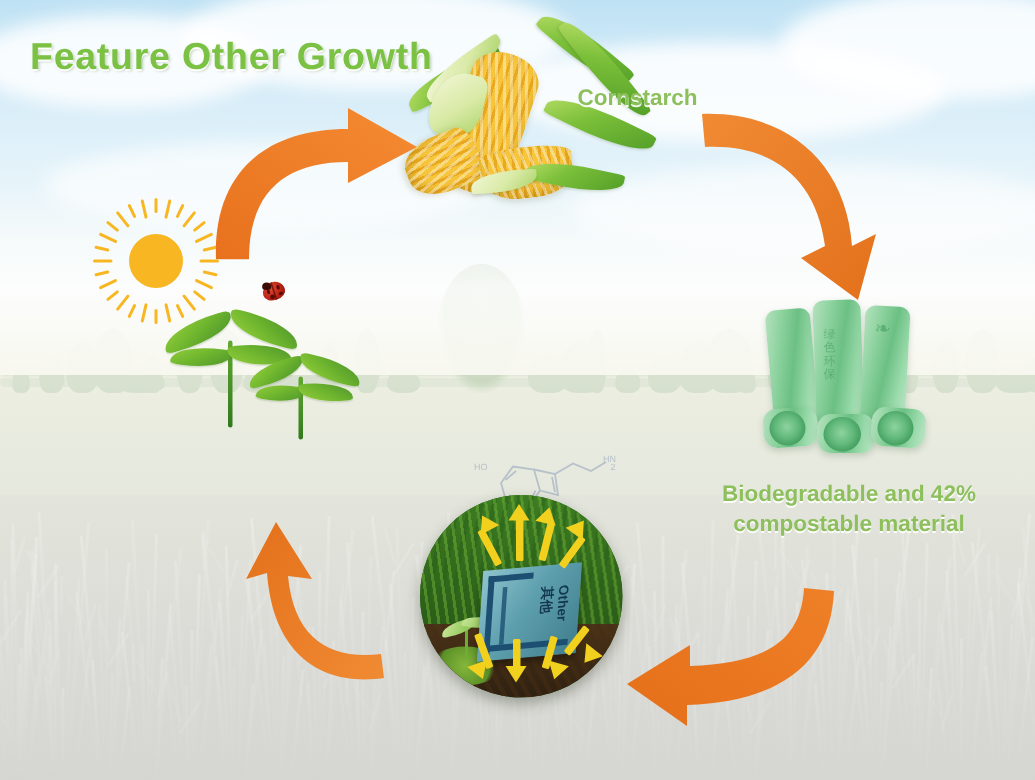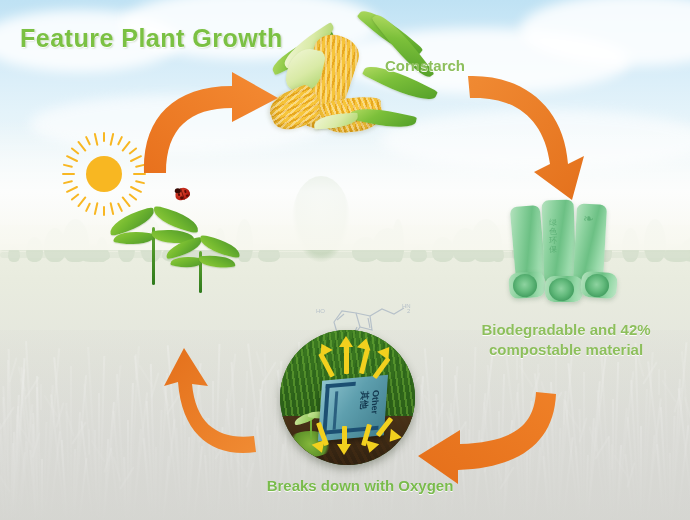--- a/index.html
+++ b/index.html
@@ -488,21 +488,21 @@
       <div class="stalk" style="left: 23.25px; height: 105px; opacity: 0.36; transform: rotate(-6.4deg);"></div>
       <div class="blade" style="left: 25.25px; bottom: 71px; opacity: 0.25; transform: rotate(-32deg);"></div>
       <div class="stalk" style="left: 26.42px; height: 142px; opacity: 0.41; transform: rotate(-4.8deg);"></div>
       <div class="stalk" style="left: 29.59px; height: 179px; opacity: 0.47; transform: rotate(-3.2deg);"></div>
       <div class="stalk" style="left: 32.76px; height: 96px; opacity: 0.52; transform: rotate(-1.6deg);"></div>
       <div class="blade" style="left: 34.76px; bottom: 62px; opacity: 0.44; transform: rotate(16deg);"></div>
       <div class="stalk" style="left: 35.93px; height: 133px; opacity: 0.58; transform: rotate(0deg);"></div>
     </div>
   <div class="grayveil"></div>
 
-  <div class="title">Feature Plant Growth</div>
+  <div class="title">Feature Other Growth</div>
 
   <div class="sun" id="sun">
     <div class="sun-core"></div>
   <div class="ray" style="transform: rotate(0deg); height: 10px;"></div>
       <div class="ray" style="transform: rotate(12.8571deg); height: 13px;"></div>
       <div class="ray" style="transform: rotate(25.7143deg); height: 10px;"></div>
       <div class="ray" style="transform: rotate(38.5714deg); height: 13px;"></div>
       <div class="ray" style="transform: rotate(51.4286deg); height: 10px;"></div>
       <div class="ray" style="transform: rotate(64.2857deg); height: 13px;"></div>
       <div class="ray" style="transform: rotate(77.1429deg); height: 10px;"></div>
@@ -645,21 +645,20 @@
       <div class="yhead" style="left:33px;top:112px;transform:rotate(160deg);"></div>
       <div class="ystem" style="left:62px;top:96px;width:5px;height:22px;"></div>
       <div class="yhead" style="left:57px;top:114px;transform:rotate(180deg);"></div>
       <div class="ystem" style="left:84px;top:94px;width:5px;height:22px;transform:rotate(16deg);"></div>
       <div class="yhead" style="left:84px;top:112px;transform:rotate(196deg);"></div>
       <div class="ystem" style="left:102px;top:86px;width:5px;height:22px;transform:rotate(38deg);"></div>
       <div class="yhead" style="left:106px;top:102px;transform:rotate(218deg);"></div>
     </div>
   </div>
 
-  <div class="lbl lbl-oxy">Breaks down with Oxygen</div>
 
   <div class="lbl-left">
     <span>Our biodegradable and</span><br>
     <span>compostable material</span><br>
     <span>return a organic material,</span><br>
     <span>it makes healthy for earth</span>
   </div>
 
   <svg class="arrow" style="left:128px;top:58px;" width="160" height="115" viewBox="0 0 160 115">
     <defs>

